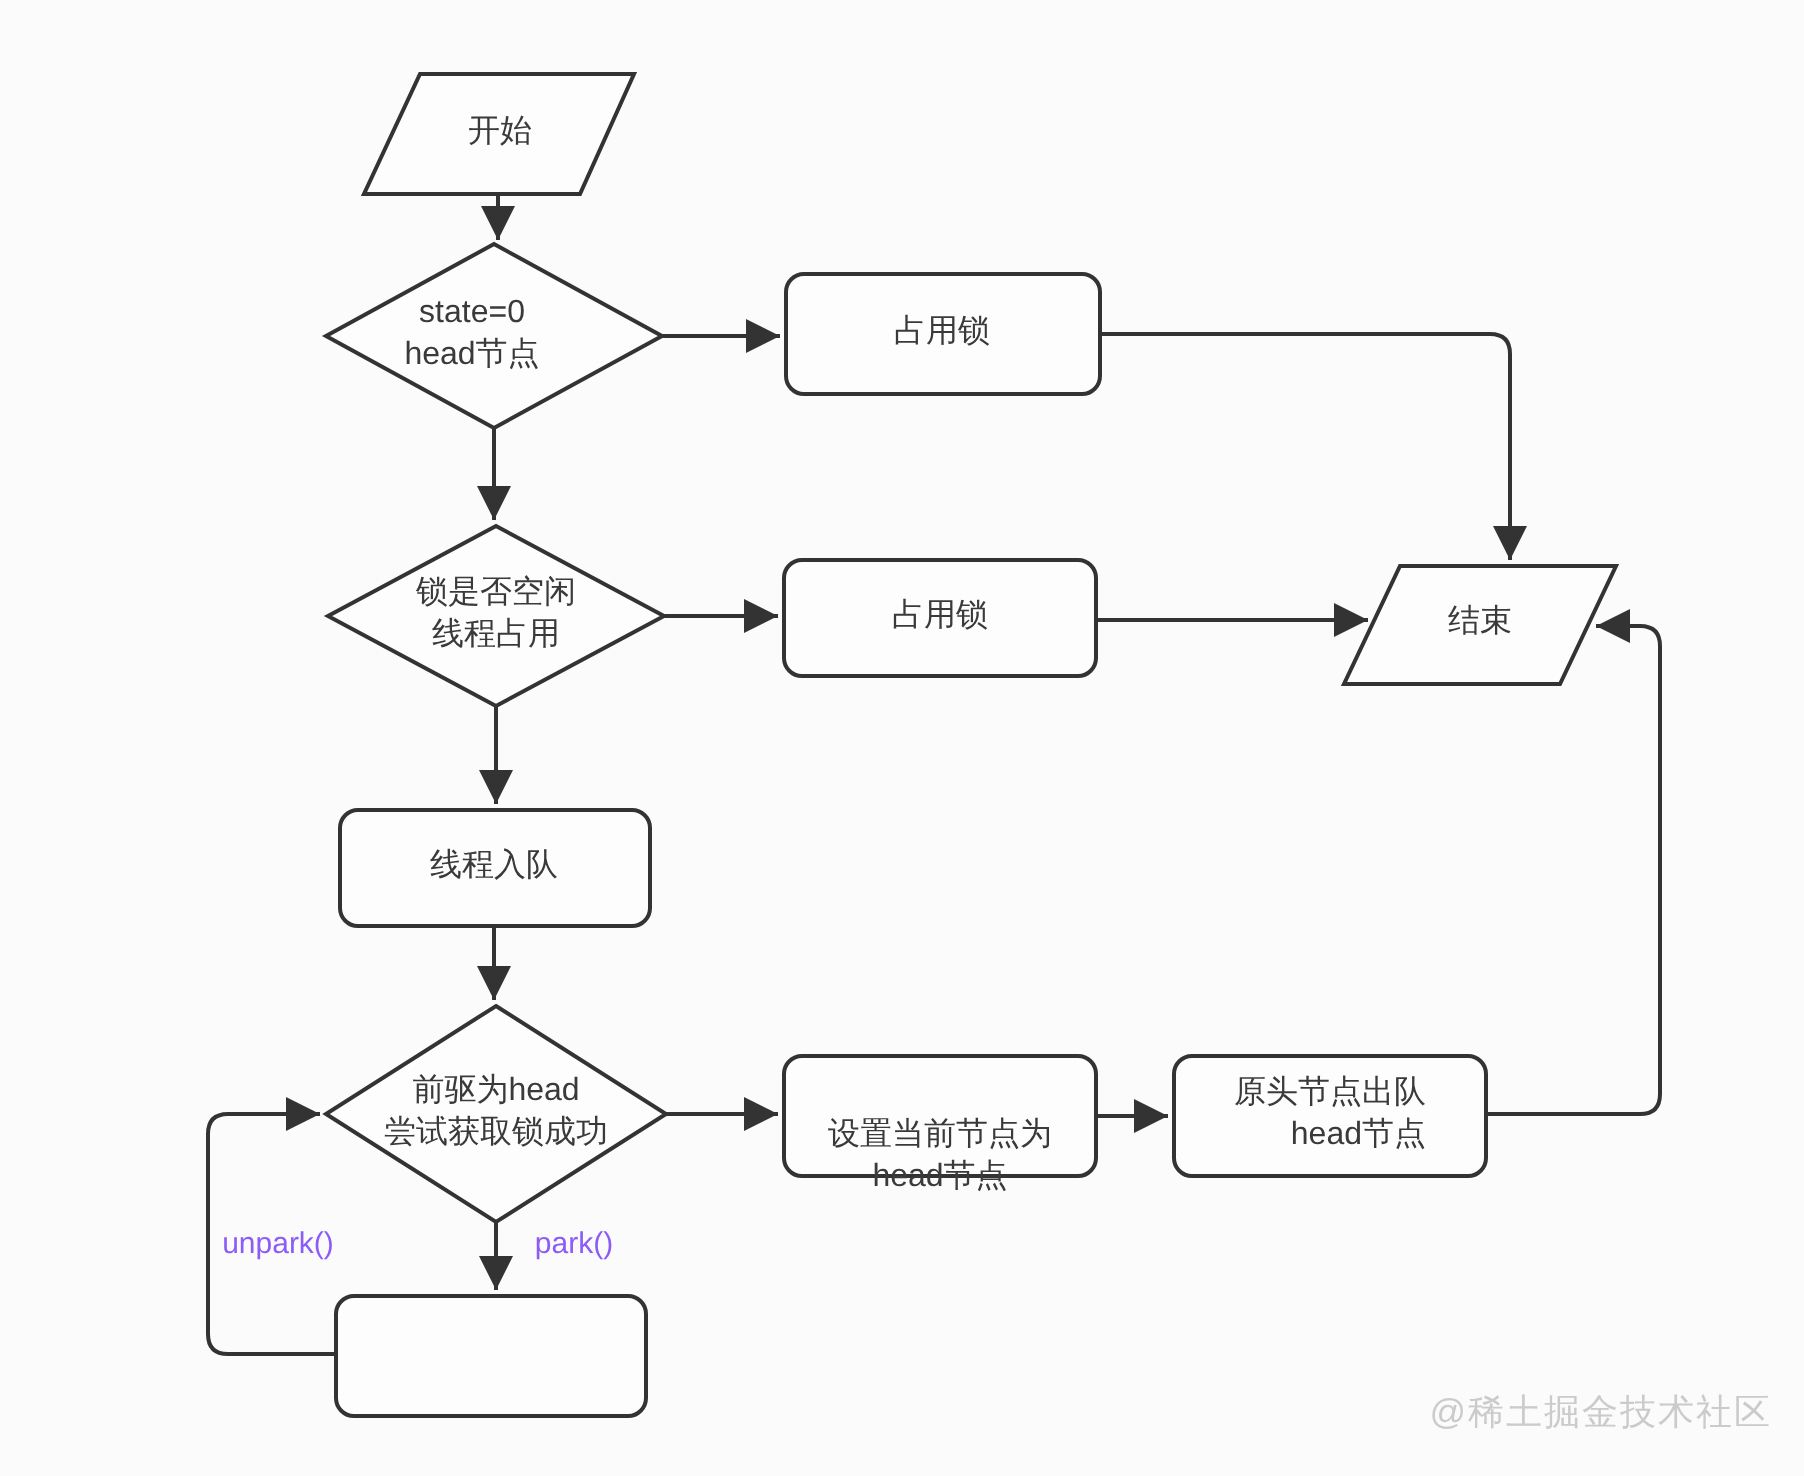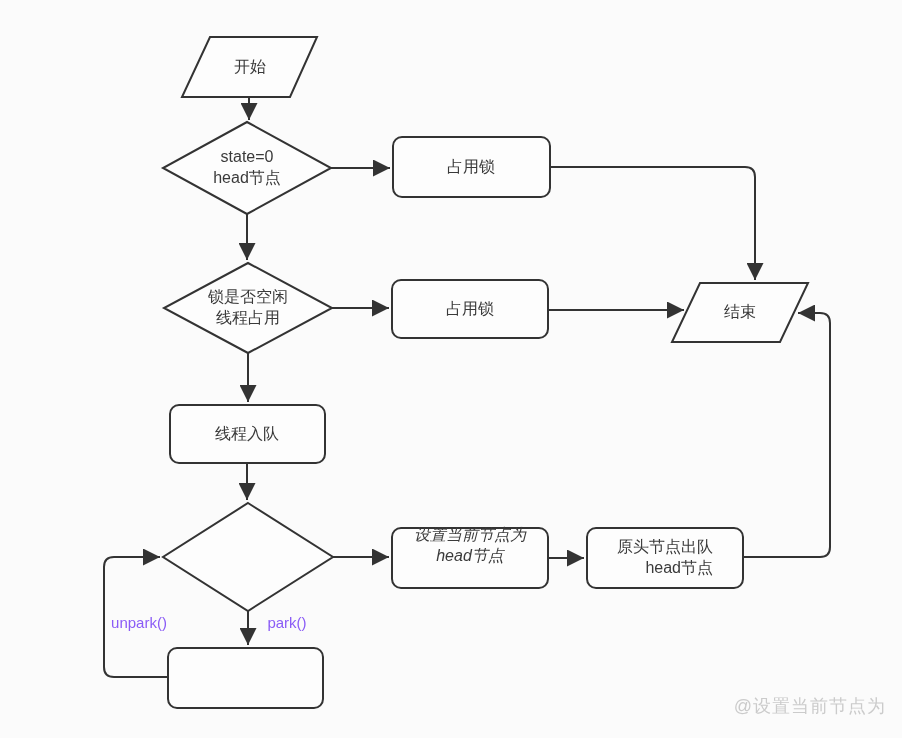--- a/index.html
+++ b/index.html
@@ -95,48 +95,52 @@
     <polygon class="shape" points="700,283 808,283 780,342 672,342"></polygon>
     <rect class="shape" x="170" y="405" width="155" height="58" rx="9"></rect>
     <polygon class="shape" points="248,503 333,557 248,611 163,557"></polygon>
     <rect class="shape" x="392" y="528" width="156" height="60" rx="9"></rect>
     <rect class="shape" x="587" y="528" width="156" height="60" rx="9"></rect>
     <rect class="shape" x="168" y="648" width="155" height="60" rx="9"></rect>
   </svg>
 
   <div class="node-label" style="left:250px; top:67px;">开始</div>
 
-  <div class="node-label" style="left:247px; top:168px;">
+  <div class="node-label" style="left:236px; top:168px;">
     <div>state=0</div>
     <div>head节点</div>
   </div>
 
   <div class="node-label" style="left:471px; top:167px;">占用锁</div>
 
   <div class="node-label" style="left:248px; top:308px;">
     <div>锁是否空闲</div>
     <div>线程占用</div>
   </div>
 
   <div class="node-label" style="left:470px; top:309px;">占用锁</div>
 
   <div class="node-label" style="left:740px; top:312px;">结束</div>
 
   <div class="node-label" style="left:247px; top:434px;">线程入队</div>
 
+  <div class="node-label" style="left:248px; top:557px;">
+    <div>前驱为head</div>
+    <div>尝试获取锁成功</div>
+  </div>
 
-  <div class="node-label" style="left:470px; top:546px;font-style:italic;">
+  <div class="node-label" style="left:470px; top:579px;">
     <div>设置当前节点为</div>
     <div>head节点</div>
   </div>
 
   <div class="node-label" style="left:665px; top:558px;text-align:right;">
     <div>原头节点出队</div>
     <div>head节点</div>
   </div>
 
 
   <div class="edge-label" style="left:139px; top:622px;">unpark()</div>
   <div class="edge-label" style="left:287px; top:622px;">park()</div>
 
-  <div class="watermark">@设置当前节点为</div>
+  <div class="watermark">@稀土掘金技术社区</div>
 
 </div>
 
 </body></html>

